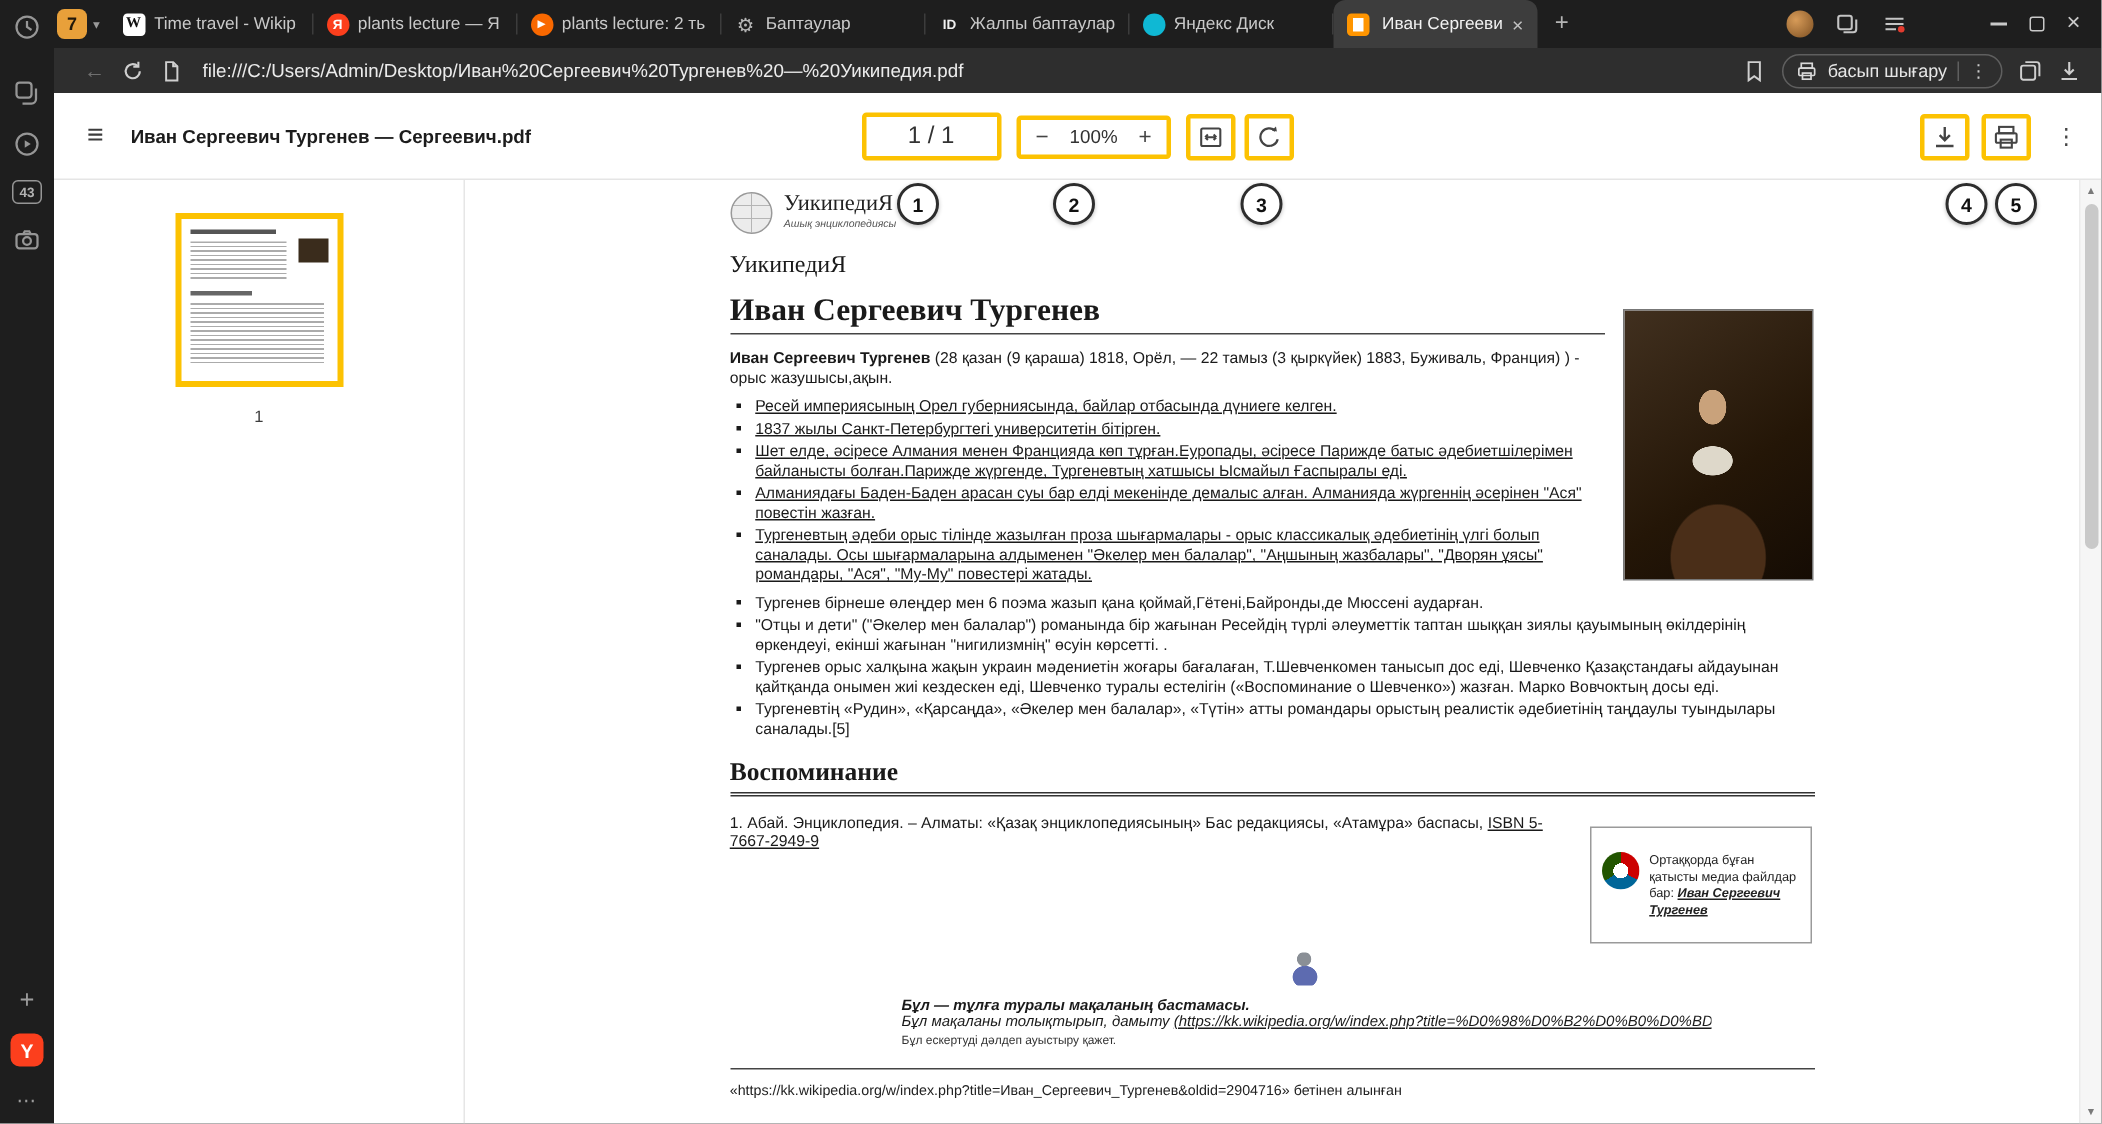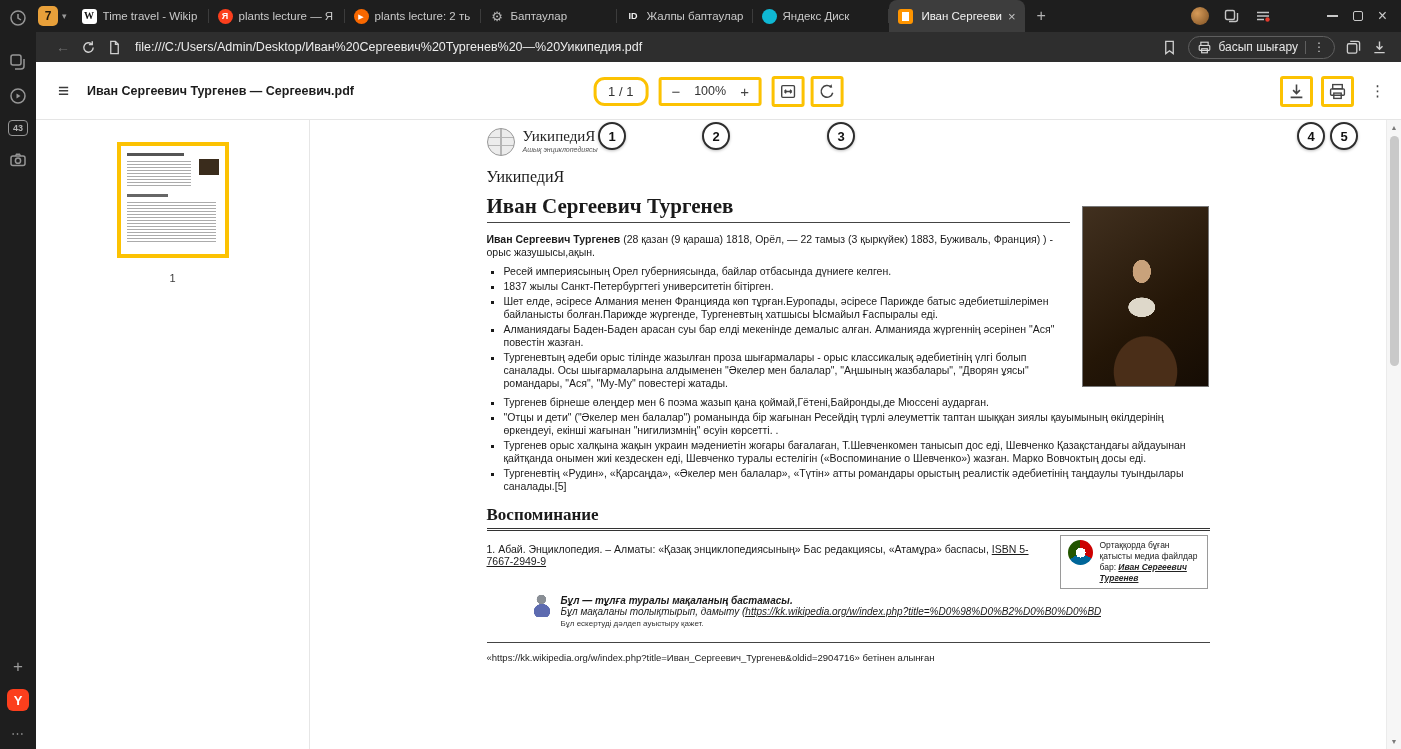--- a/index.html
+++ b/index.html
@@ -67,21 +67,21 @@
   
   .viewer { position:absolute; left:36px; top:62px; width:1365px; height:687px; background:#fff; }
   .pdf-toolbar { position:absolute; left:0; top:0; width:100%; height:58px; background:#fff;
                  border-bottom:1px solid #e5e5e5; }
   .tb-left { position:absolute; left:22px; top:0; height:58px; display:flex; align-items:center; gap:18px; }
   .burger { font-size:19px; color:#3c3c3c; }
   .doc-title { font-size:12.5px; color:#1c1c1c; font-weight:bold; }
   .tb-center { position:absolute; left:50%; top:0; height:58px; transform:translateX(-50%);
                display:flex; align-items:center; gap:10px; }
   .hl { border:3px solid #fcc202; border-radius:3px; background:#fff; display:flex; align-items:center; }
-  .pagebox { padding:4px 12px; font-size:13px; color:#333;border-radius:11px; }
+  .pagebox { padding:4px 28px; font-size:16px; color:#333; }
   .zoombox { padding:4px 10px; gap:14px; font-size:12.5px; color:#333; }
   .zbtn { font-size:15px; color:#444; line-height:1; }
   .iconbox { padding:4px 5px; }
   .iconbox svg, .tbicon svg { width:17px; height:17px; display:block; }
   .rot-gap { margin-left:-4px; }
   .tb-right { position:absolute; right:16px; top:0; height:58px; display:flex; align-items:center; gap:8px; }
   .kebab { font-size:15px; color:#444; margin-left:8px; }
 
   
   .thumbs { position:absolute; left:0; top:58px; width:274px; height:629px; background:#fff;
@@ -109,34 +109,34 @@
   h1.art { font-family:"Liberation Serif",serif; font-size:21px; font-weight:bold; margin:8px 140px 0 0;
            padding-bottom:3px; border-bottom:1px solid #444; }
   .portrait { position:absolute; top:86px; right:1px; width:127px; height:181px; border:1px solid #777;
     background:
       radial-gradient(ellipse 22px 16px at 47% 56%, #ded8ca 60%, transparent 62%),
       radial-gradient(ellipse 15px 19px at 47% 36%, #c9a27b 60%, transparent 62%),
       radial-gradient(ellipse 52px 58px at 50% 92%, #4a2e18 60%, transparent 62%),
       linear-gradient(145deg, #41301f 0%, #241607 60%, #150c04 100%); }
   .intro { margin:10px 140px 0 0; font-size:10.5px; line-height:13px; }
   ul.blist { margin-top:6px; padding-left:17px; }
-  ul.blist.narrow { margin-right:140px; }
+  ul.blist.narrow { margin-right:140px;text-decoration:underline; }
   ul.blist li { font-size:10.5px; line-height:13px; margin-bottom:2px; list-style-type:square; }
   h2.art { font-family:"Liberation Serif",serif; font-size:17px; font-weight:bold; margin-top:12px;
            padding-bottom:3px; border-bottom:3px double #333; }
-  .commons { float:right; width:148px; border:1px solid #9a9a9a; padding:4px 7px; margin:4px 2px 6px 10px;
+  .commons { float:right; width:148px; border:1px solid #9a9a9a; padding:16px 7px; margin:20px 2px 6px 10px;
              display:flex; gap:7px; background:#fff; }
   .commons-icon { width:25px; height:25px; flex:none; border-radius:50%;
     background:radial-gradient(circle at 50% 50%, #fff 0 5px, transparent 5px),
                conic-gradient(#c00 0 33%, #069 33% 66%, #250 66% 100%); }
   .commons-text { font-size:8.5px; line-height:11px; color:#222; }
   .commons-link { font-weight:bold; font-style:italic; text-decoration:underline; }
   .ref { font-size:10.5px; margin-top:12px; }
   .isbn { text-decoration:underline; }
-  .stub { display:flex; gap:8px; margin:10px 0 0 46px; align-items:flex-start; clear:right; }
+  .stub { display:flex; gap:8px; margin:10px 0 0 46px; align-items:center; clear:right;flex-direction:column; }
   .stub-icon { width:20px; height:22px; flex:none;
     background:radial-gradient(circle at 42% 20%, #8a8f96 0 4.5px, transparent 5px),
                radial-gradient(ellipse 9px 8px at 45% 74%, #5d6bb0 0 8px, transparent 8.5px); }
   .stub1 { font-size:10px; font-style:italic; font-weight:bold; }
   .stub2 { font-size:10px; font-style:italic; white-space:nowrap; overflow:hidden; max-width:540px; }
   .stub2 .lnk { text-decoration:underline; }
   .stub3 { font-size:8px; color:#333; margin-top:2px; }
   .footer-rule { border:none; border-top:1px solid #444; margin-top:14px; }
   .retrieved { font-size:9.5px; margin-top:9px; color:#222; }
 

